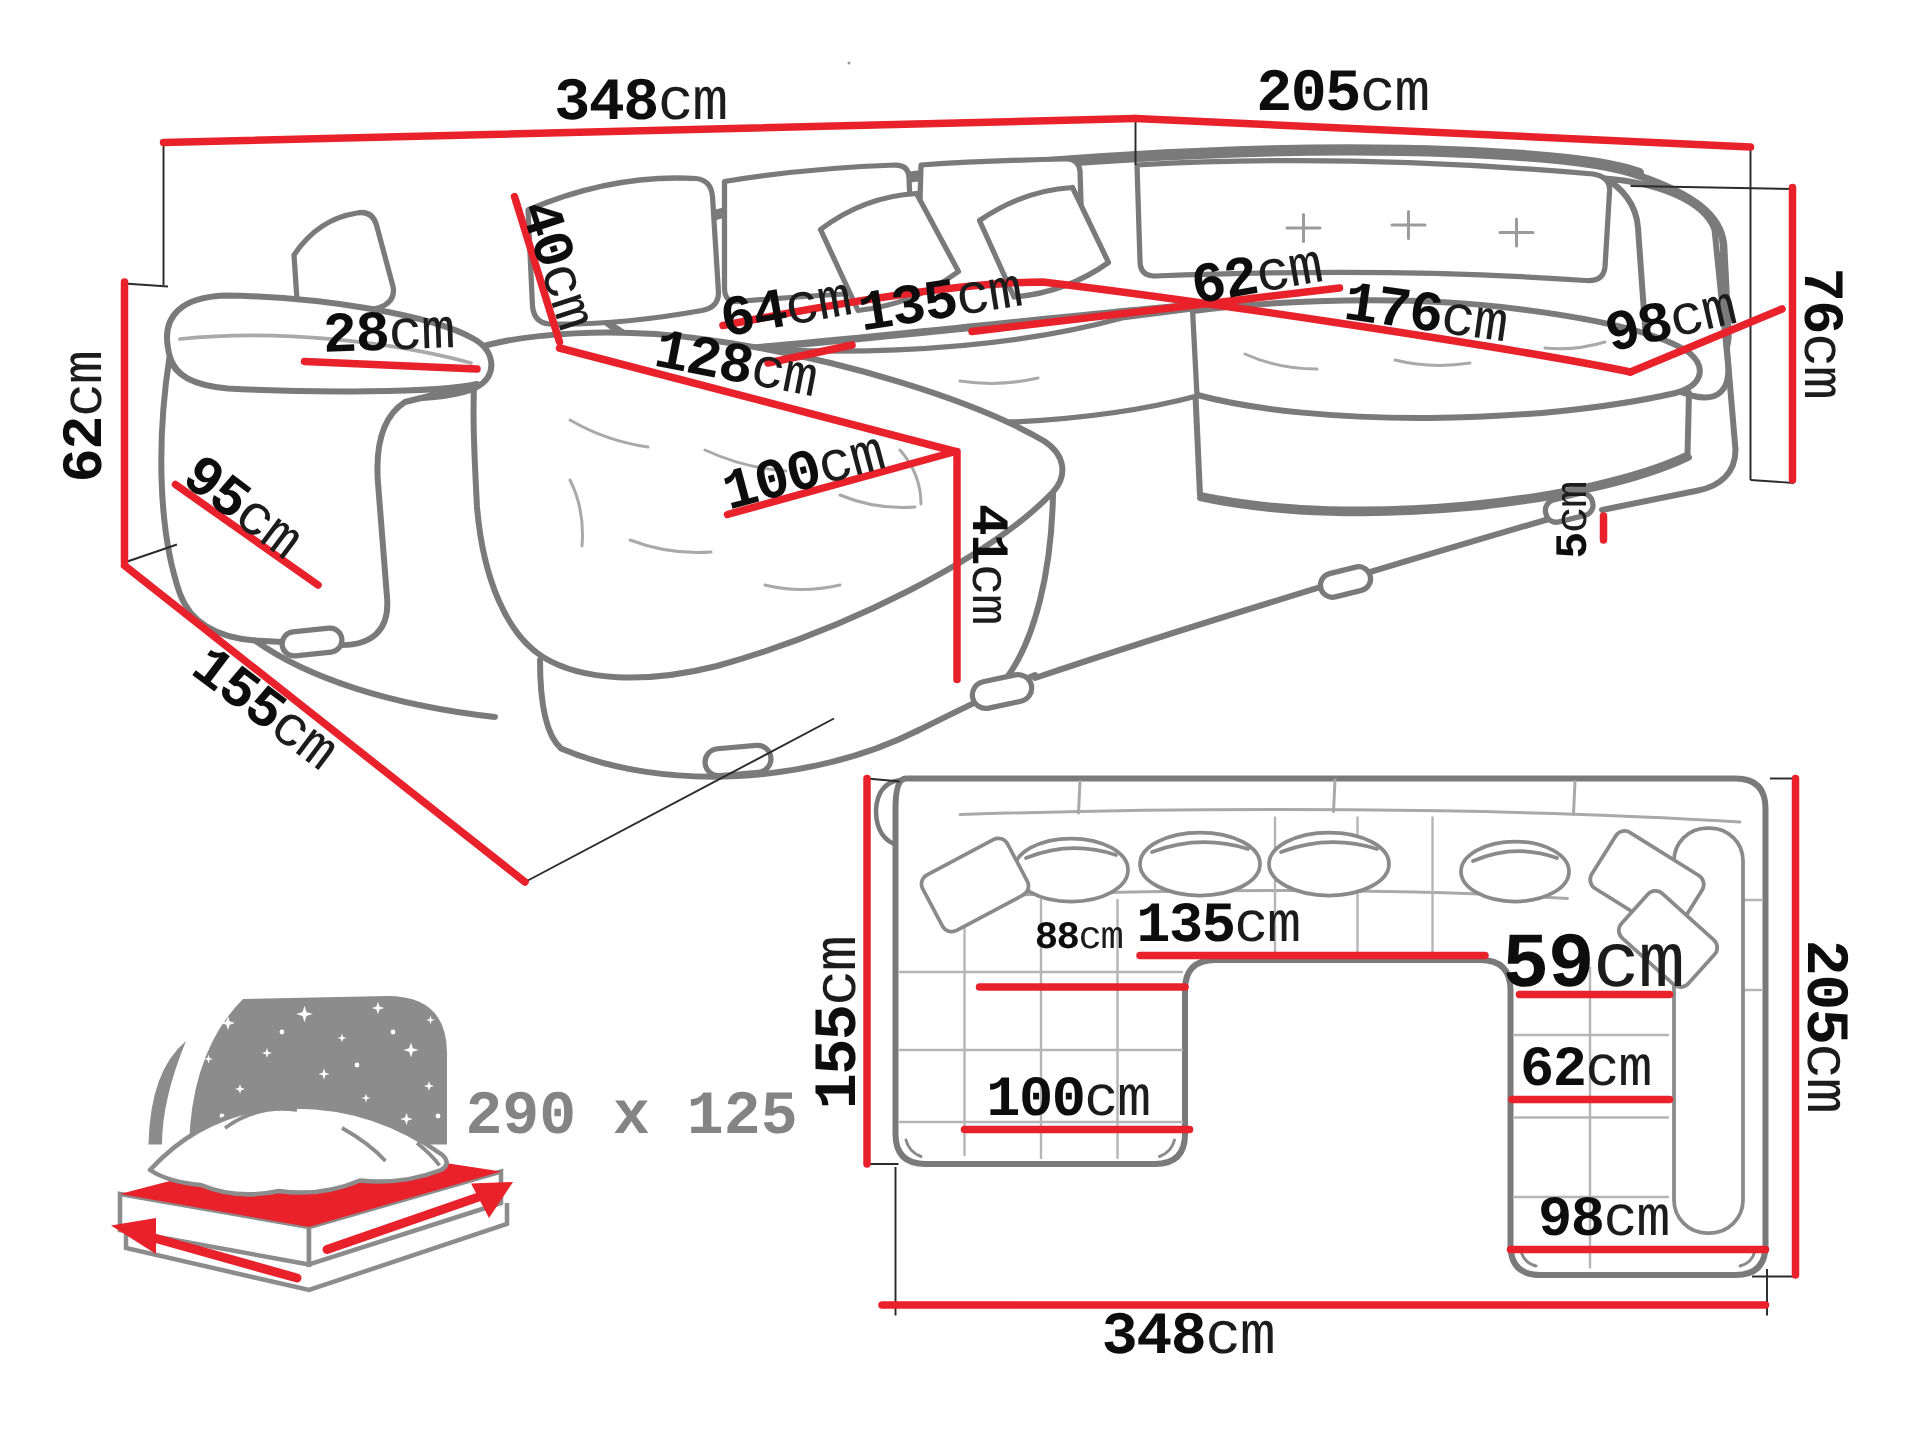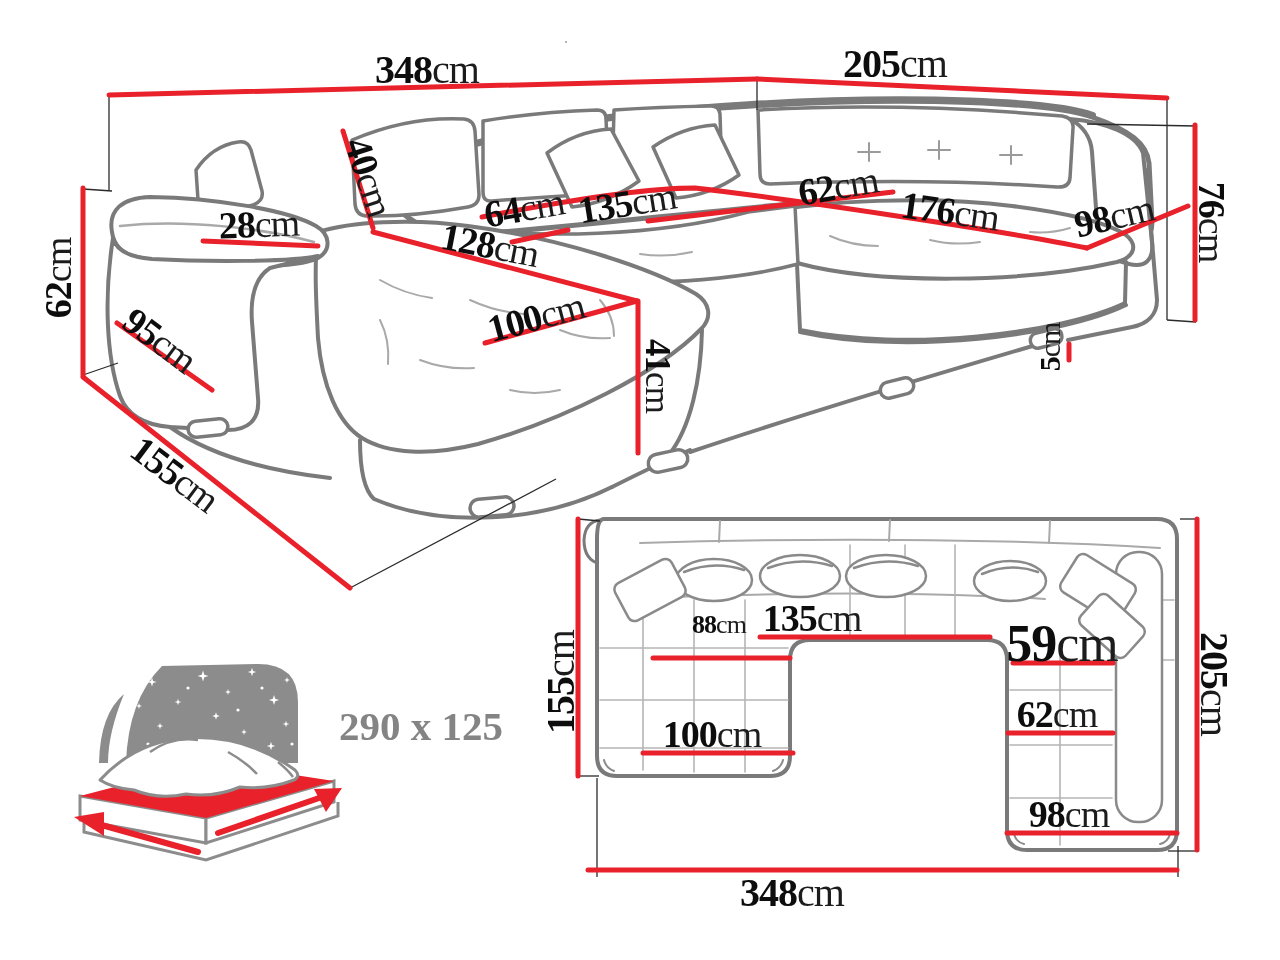--- a/index.html
+++ b/index.html
@@ -1,18 +1,18 @@
 <!DOCTYPE html>
 <html><head>
 <meta charset="utf-8">
 <style>
   html,body{margin:0;padding:0;background:#ffffff;}
   .stage{
     position:relative;width:1280px;height:960px;background:#ffffff;overflow:hidden;
-    font-family:Liberation Serif, serif;
+    font-family:Liberation Mono, monospace;
   }
   .stage svg{position:absolute;left:0;top:0;}
   .dim{
     position:absolute;white-space:nowrap;color:#111;
     transform:translate(-50%,-50%) rotate(var(--r,0deg));
     letter-spacing:-1px;line-height:1;z-index:5;
   }
   .dim .v{font-weight:700;color:#0d0d0d;}
   .dim .u{font-weight:400;color:#1c1c1c;}
   .bedsize{
@@ -283,15 +283,15 @@
 <div class="dim" style="left:561px;top:682px;font-size:40px;--r:-90deg"><span class="v">155</span><span class="u">cm</span></div>
 <div class="dim" style="left:1214px;top:684px;font-size:40px;--r:90deg"><span class="v">205</span><span class="u">cm</span></div>
 <div class="dim" style="left:812px;top:618px;font-size:38px"><span class="v">135</span><span class="u">cm</span></div>
 <div class="dim" style="left:719px;top:625px;font-size:26px"><span class="v">88</span><span class="u">cm</span></div>
 <div class="dim" style="left:1062px;top:644px;font-size:52px"><span class="v">59</span><span class="u">cm</span></div>
 <div class="dim" style="left:1057px;top:714px;font-size:38px"><span class="v">62</span><span class="u">cm</span></div>
 <div class="dim" style="left:712px;top:734px;font-size:38px"><span class="v">100</span><span class="u">cm</span></div>
 <div class="dim" style="left:1069px;top:814px;font-size:38px"><span class="v">98</span><span class="u">cm</span></div>
 <div class="dim" style="left:792px;top:893px;font-size:40px"><span class="v">348</span><span class="u">cm</span></div>
 
-<div class="bedsize" style="left:421px;top:726px">290 x 125</div>
+<div class="bedsize" style="left:421px;top:745px">290 x 125</div>
 
 </div>
 
 </body></html>

